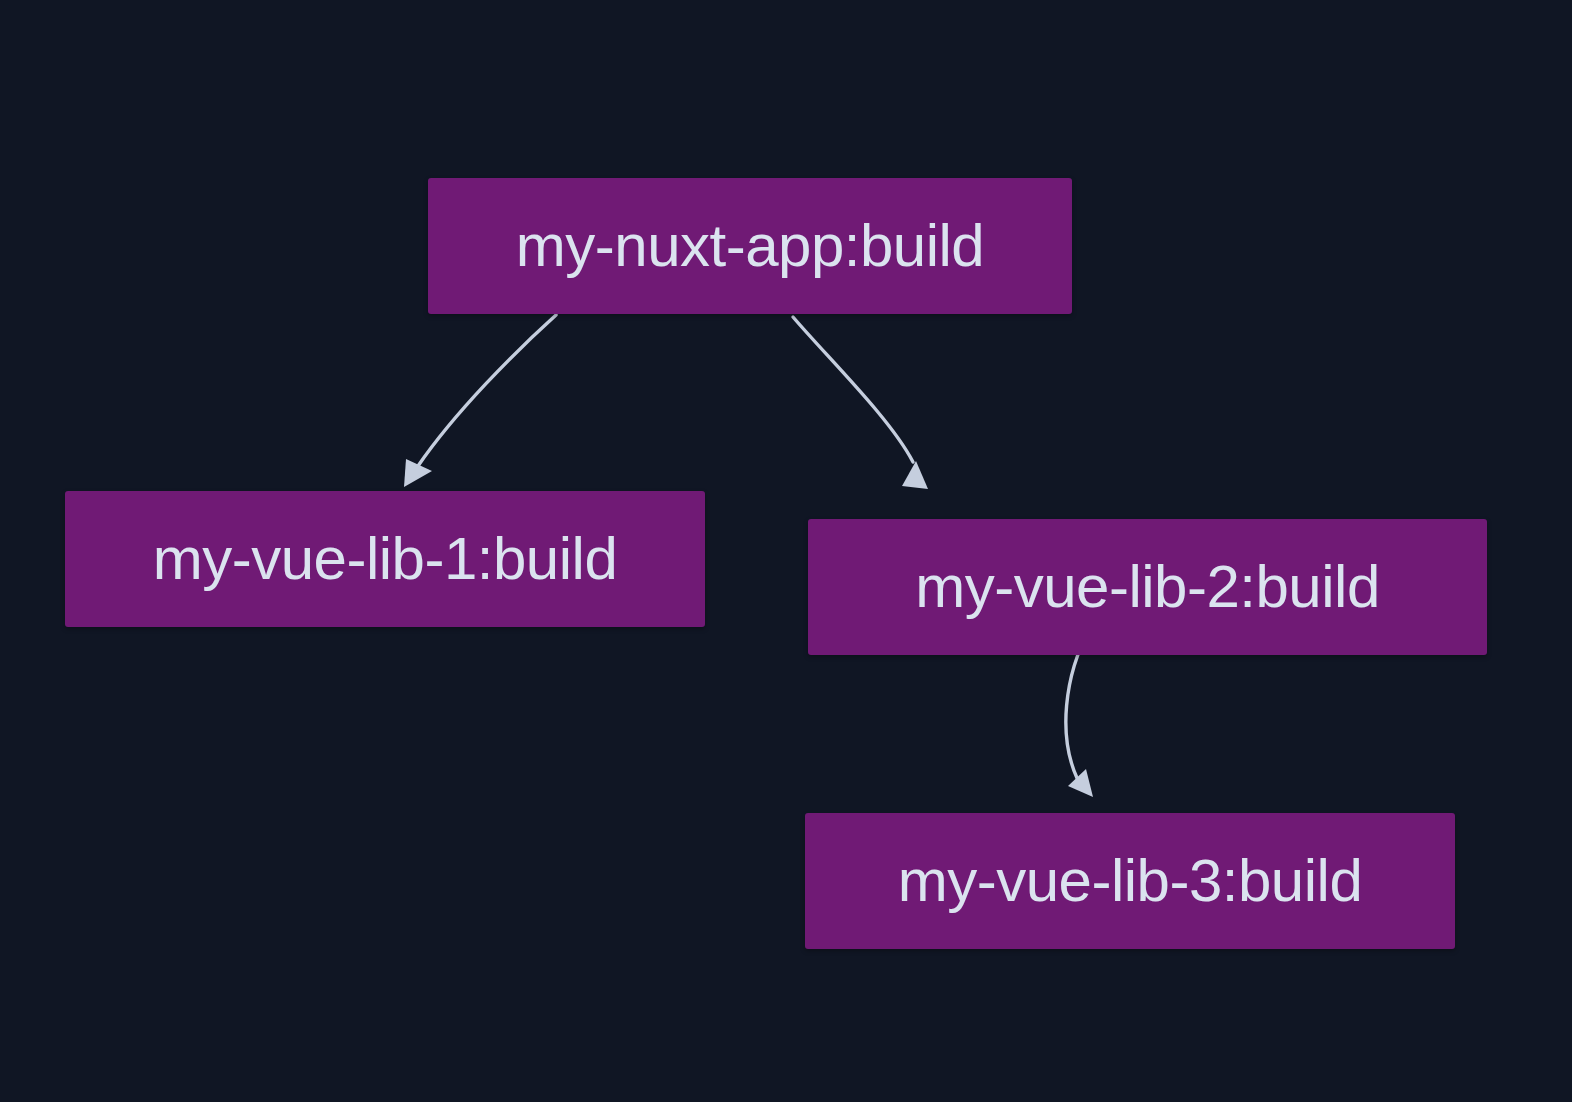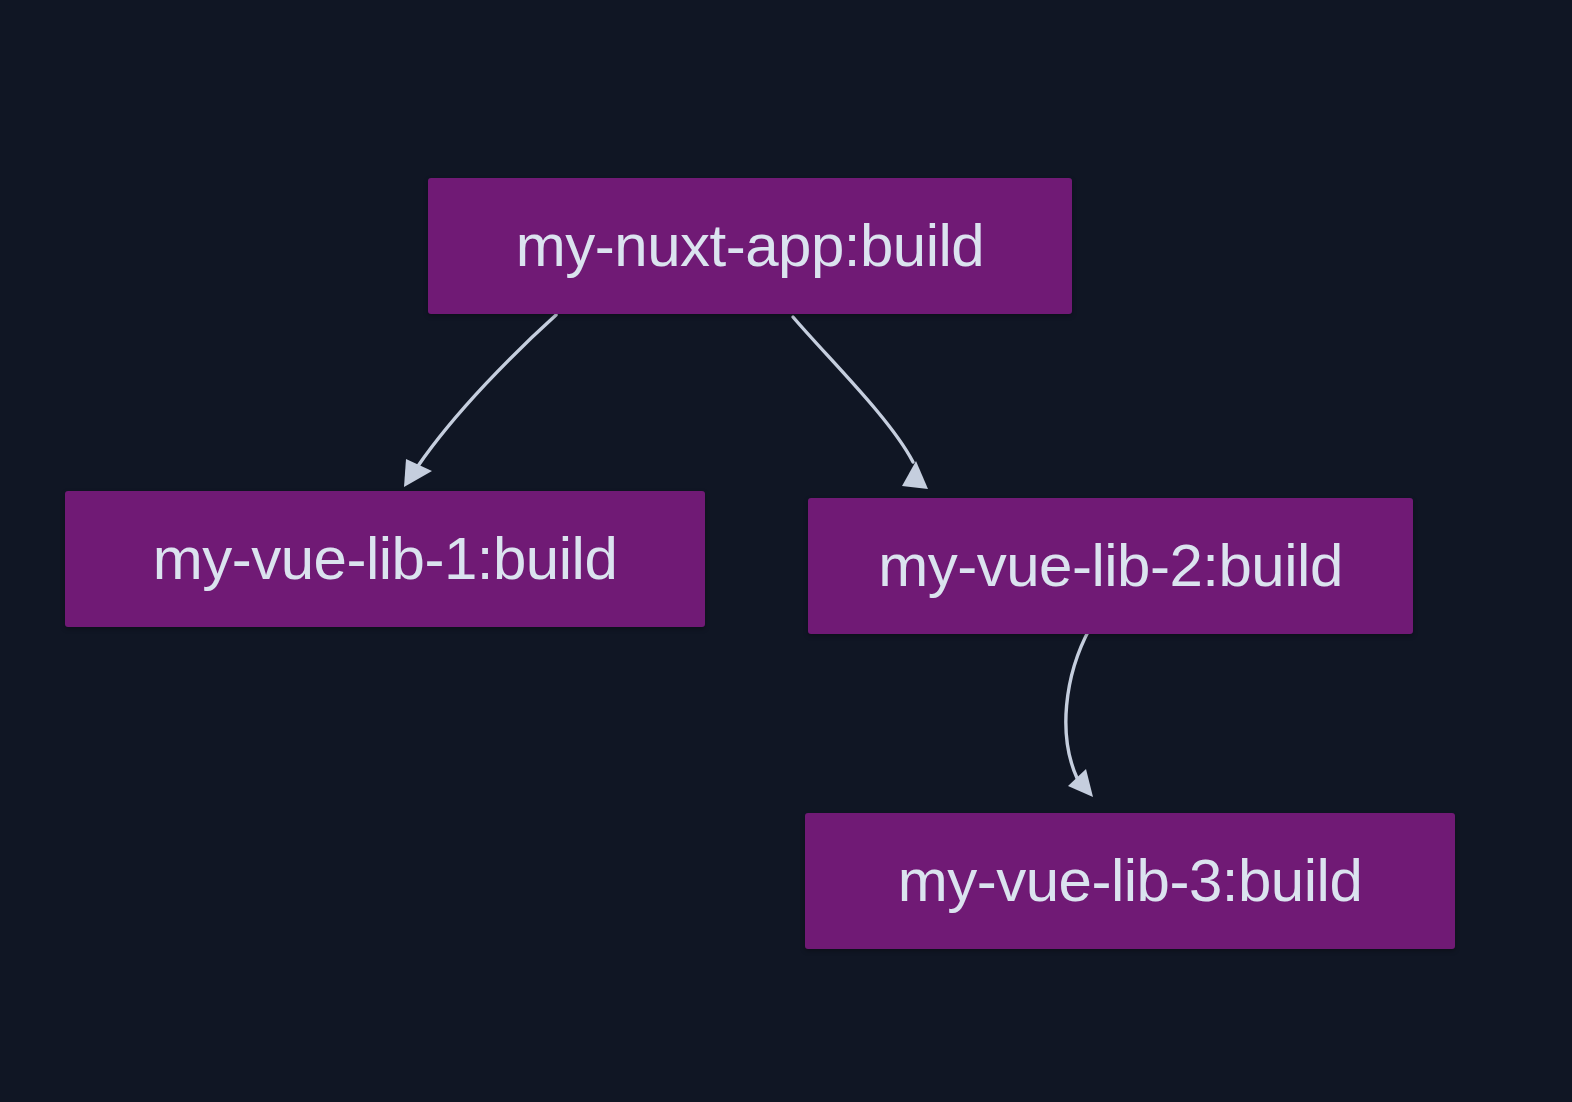--- a/index.html
+++ b/index.html
@@ -37,21 +37,21 @@
     color: #dbe3ef;
     font-family: "Liberation Sans", sans-serif;
     font-size: 60px;
     font-weight: 400;
     line-height: 1;
     letter-spacing: -0.5px;
     white-space: nowrap;
   }
   #node-root      { left: 428px; top: 178px; width: 644px;  height: 136px; }
   #node-lib1      { left: 52px;  top: 491px; width: 640px;  height: 136px; margin-left: 13px; }
-  #node-lib2      { left: 808px; top: 498px; width: 605px;  height: 136px; }
+  #node-lib2      { left: 808px; top: 519px; width: 679px;  height: 136px; }
   #node-lib3      { left: 805px; top: 801px; width: 650px;  height: 136px; margin-top: 12px; }
 </style>
 </head>
 <body>
 
 <div id="canvas">
 
   <svg id="edge-layer" viewBox="0 0 1572 1102" width="1572" height="1102" xmlns="http://www.w3.org/2000/svg">
 
     <g>

